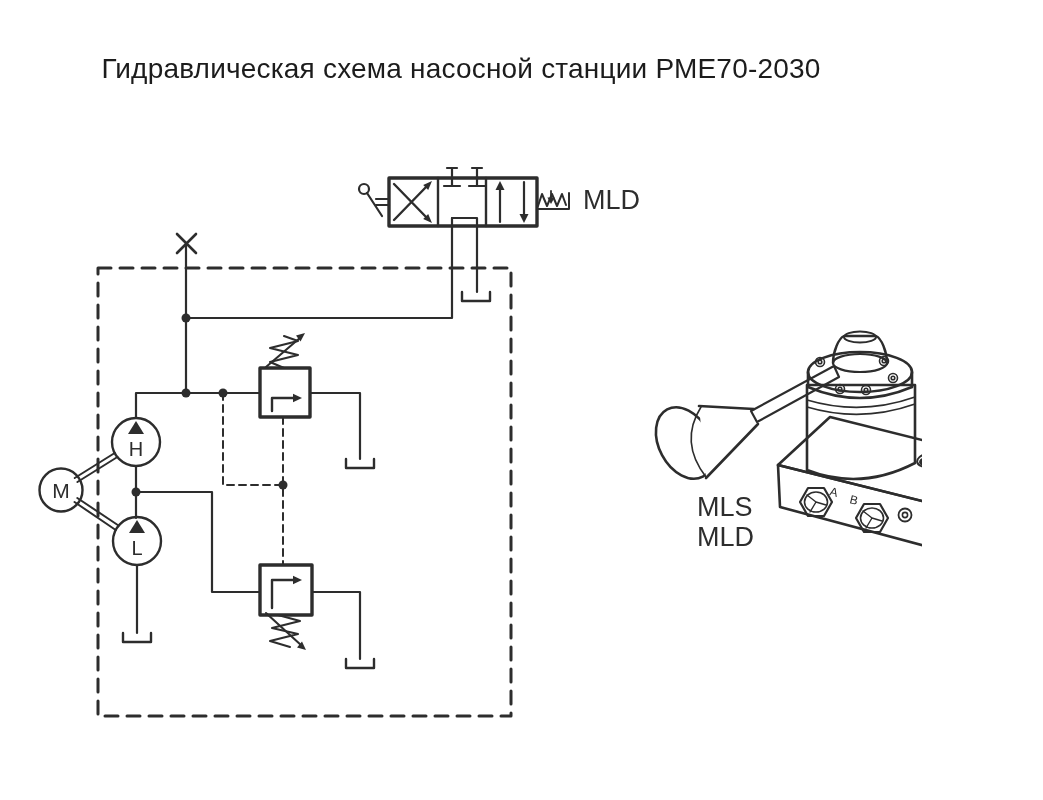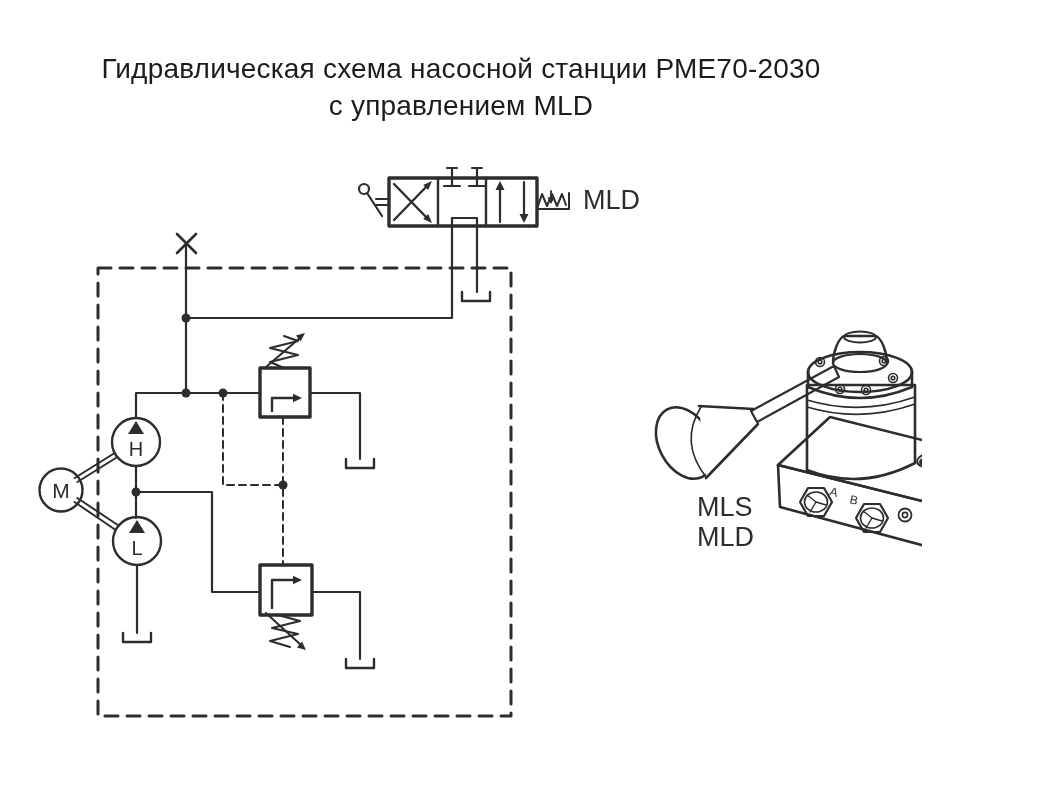--- a/index.html
+++ b/index.html
@@ -11,21 +11,20 @@
   svg text{font-family:"Liberation Sans",sans-serif;fill:#2d2d2d;}
   .ink{stroke:#2d2d2d;fill:none;}
 </style>
 </head>
 <body>
 
 <div class="canvas">
 
   <div class="title-block">
     <div class="title-line">Гидравлическая схема насосной станции РМЕ70-2030</div>
-    <div class="title-line">с управлением MLD</div>
   </div>
 
   <svg width="1043" height="800" viewBox="0 0 1043 800">
 
     <g stroke-linecap="round" stroke-linejoin="round">
 
       <rect x="98" y="268" width="413" height="448" class="ink" stroke-width="3" stroke-dasharray="13 9"></rect>
 
       <g>
         <path d="M177,234 L196,253 M177,253 L196,234" class="ink" stroke-width="2.6"></path>

